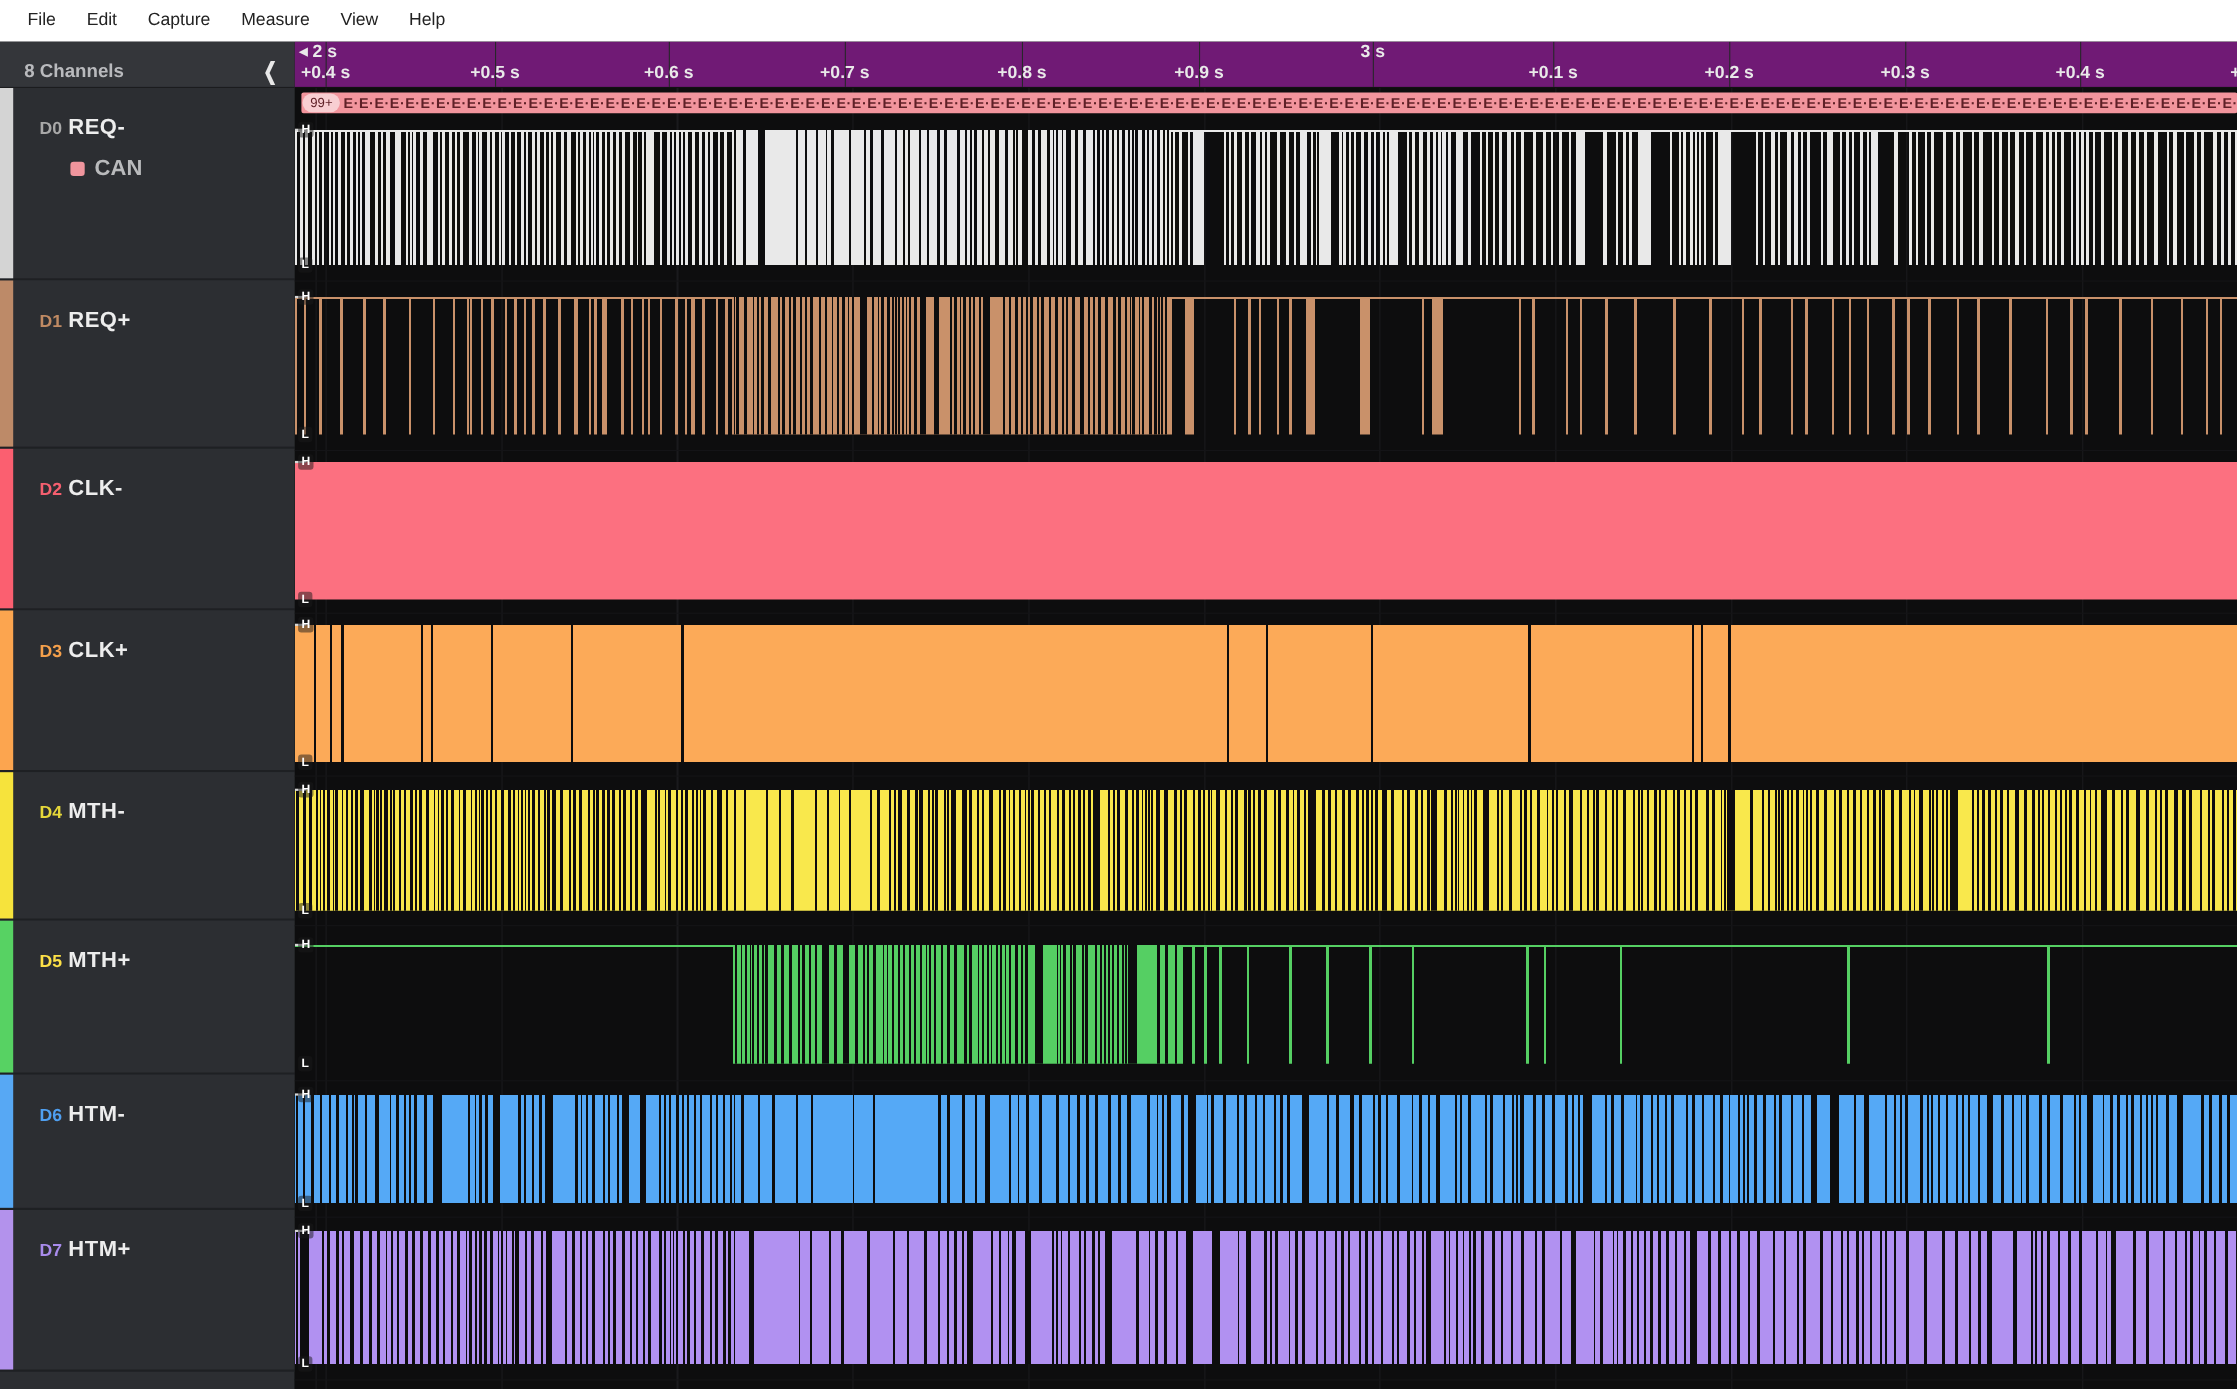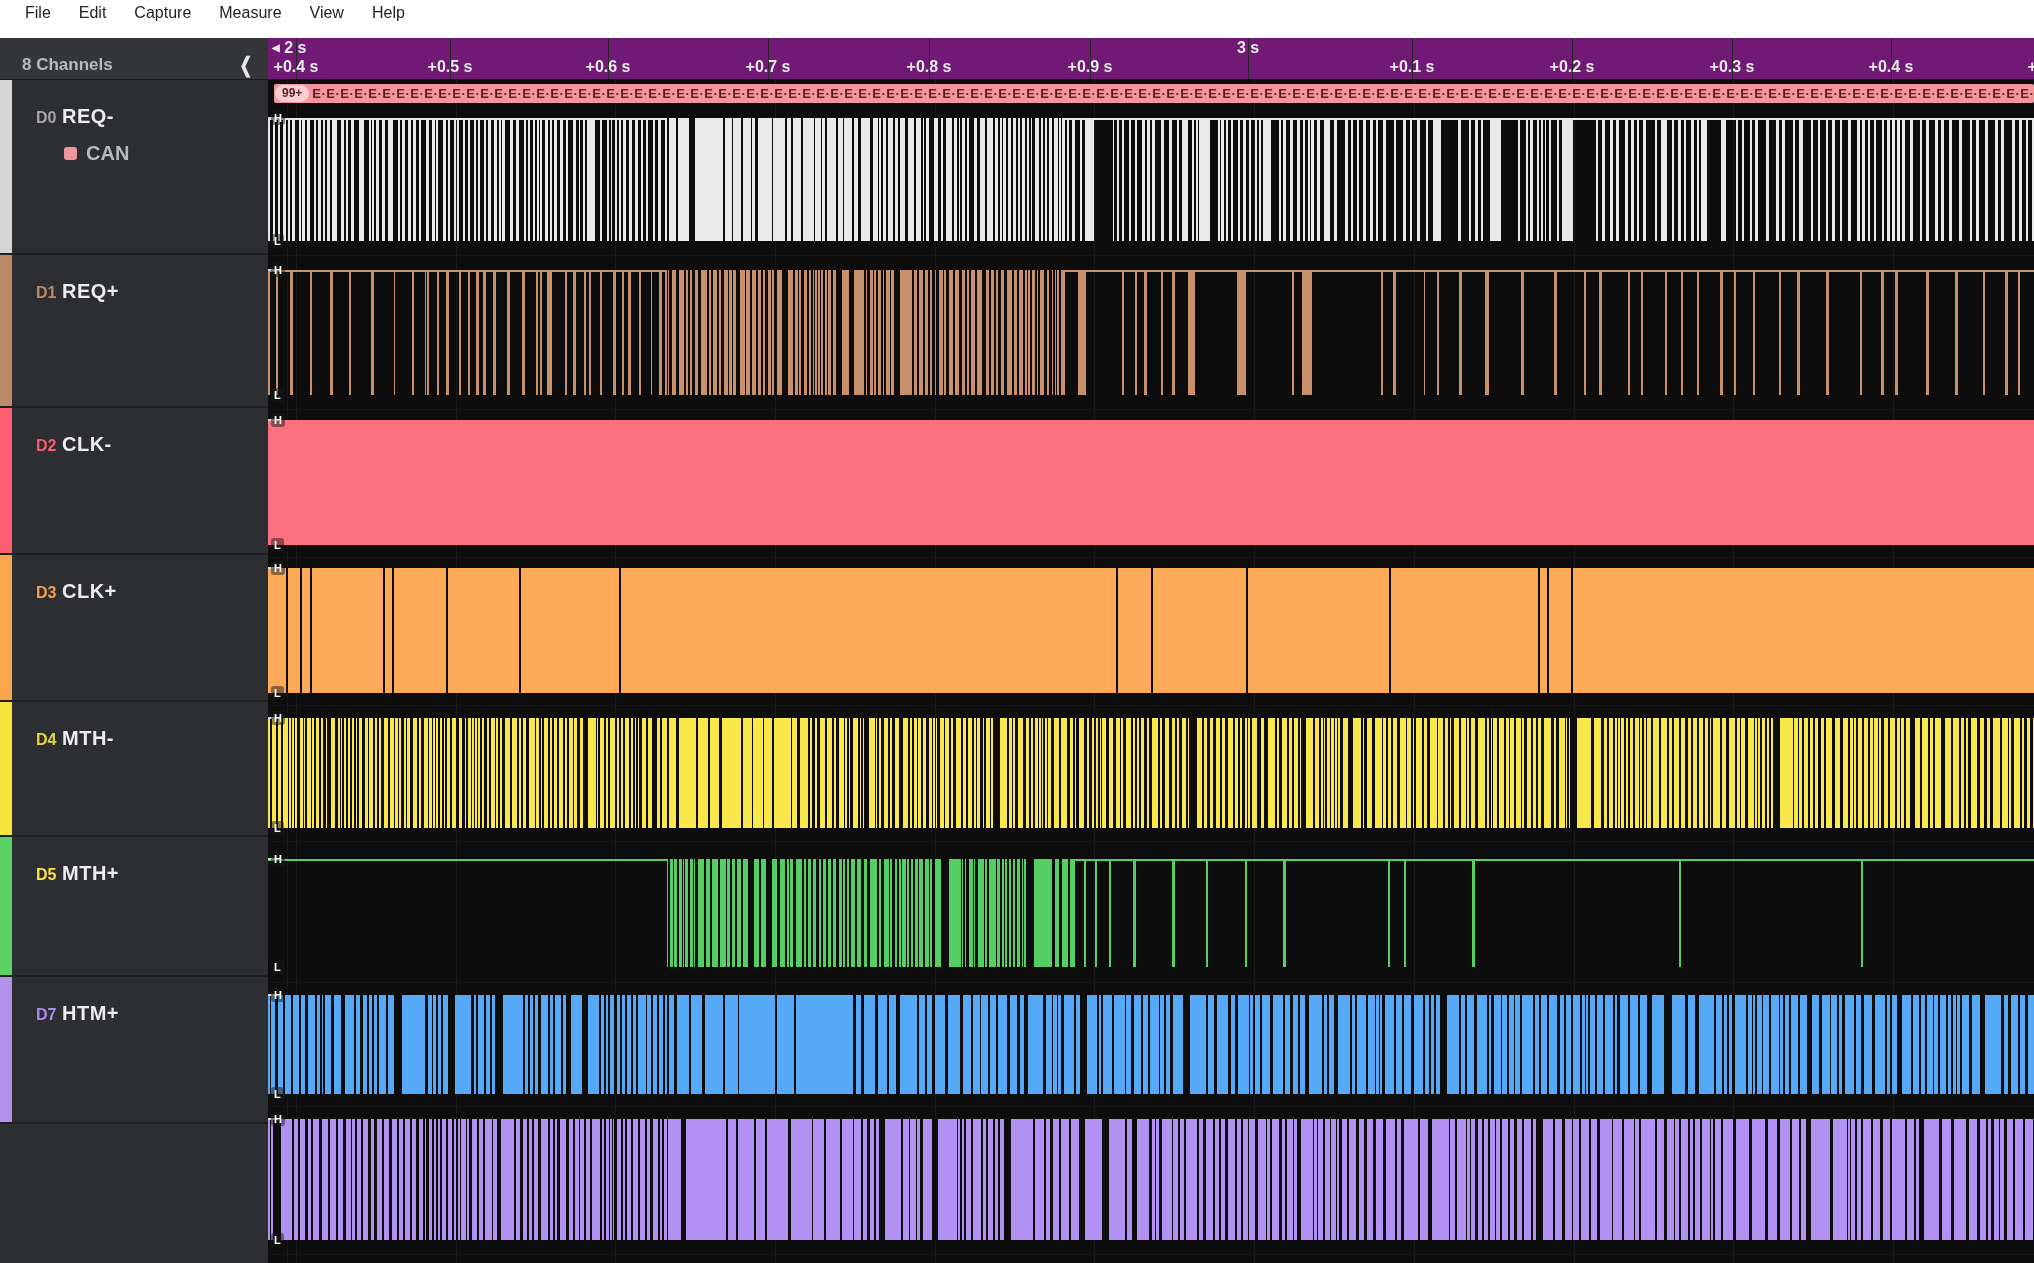--- a/index.html
+++ b/index.html
@@ -1,21 +1,21 @@
 <!DOCTYPE html>
 <html><head>
 <meta charset="utf-8">
 <style>
   * { margin:0; padding:0; box-sizing:border-box; }
   html,body { width:2034px; height:1263px; overflow:hidden; background:#0d0d0e;
               font-family:"Liberation Sans", sans-serif; }
   .app { width:2034px; height:1263px; display:flex; flex-direction:column; }
 
   
-  .menubar { height:38px; background:#ffffff; display:flex; 
+  .menubar { height:38px; background:#ffffff; display:flex; align-items:center;
              padding-left:12px; gap:2px; flex:0 0 auto; }
   .menu-item { font-size:16px; color:#222; padding:4px 13px; cursor:default; }
 
   
   .main { flex:1 1 auto; display:flex; min-height:0; }
 
   
   .sidebar { width:268px; flex:0 0 268px; display:flex; flex-direction:column;
              background:#2c2e32; }
   .sb-header { height:42px; flex:0 0 42px; background:#34363a; display:flex;
@@ -55,21 +55,21 @@
   .wrow { position:relative; overflow:hidden; border-bottom:1px solid #141417; }
   .wave-svg { position:absolute; left:0; }
   .hl { position:absolute; left:3px; z-index:5; font-size:11px; font-weight:bold;
         color:#ffffff; background:rgba(25,25,25,0.5); padding:0 3px; border-radius:3px;
         line-height:14px; }
   .htick { position:absolute; left:0; width:10px; height:2px; background:#d6d6d6; z-index:4; }
 
   
   .erow { position:absolute; top:4px; left:6px; right:0; height:19px; z-index:8;
           display:flex; align-items:center; overflow:hidden; border-radius:2px; }
-  .ebadge { flex:0 0 auto; font-size:12px; font-weight:bold; padding:0 7px; height:17px;
+  .ebadge { flex:0 0 auto; font-size:12px; font-weight:normal; padding:0 7px; height:17px;
             line-height:17px; border-radius:9px; margin:0 3px 0 1px; }
   .etrack { flex:1 1 auto; font-size:13px; font-weight:bold; letter-spacing:0.5px;
             white-space:nowrap; overflow:hidden; }
 </style>
 </head>
 <body>
 
 <div class="app">
   <div class="menubar" id="menubar">
       <div class="menu-item">File</div>
@@ -112,20 +112,25 @@
           </div>
           <div class="sb-row" style="height: 135px;">
             <div class="strip" style="background: rgb(246, 227, 60);"></div>
             <div class="chan-id" style="color: rgb(230, 216, 58);">D4</div>
             <div class="chan-name">MTH-</div>
           </div>
           <div class="sb-row" style="height: 140px;">
             <div class="strip" style="background: rgb(87, 210, 99);"></div>
             <div class="chan-id" style="color: #fde047;">D5</div>
             <div class="chan-name">MTH+</div>
+          </div>
+          <div class="sb-row" style="height: 123px;">
+            <div class="strip" style="background: rgb(87, 168, 244);"></div>
+            <div class="chan-id" style="color: rgb(79, 159, 240);">D6</div>
+            <div class="chan-name">HTM-</div>
           </div>
           <div class="sb-row" style="height: 147px;">
             <div class="strip" style="background: rgb(179, 146, 236);"></div>
             <div class="chan-id" style="color: rgb(169, 140, 236);">D7</div>
             <div class="chan-name">HTM+</div>
           </div>
         </div>
     </div>
     <div class="wavecol">
       <div class="tl-header" id="tlheader">

